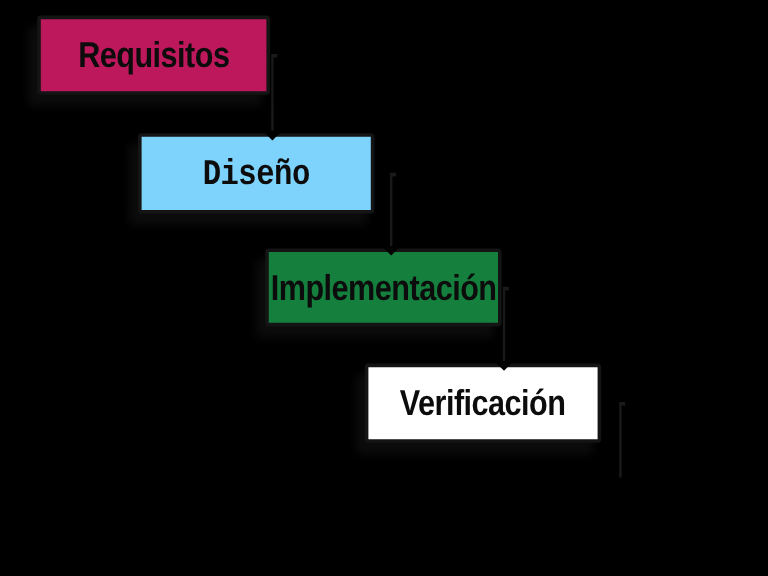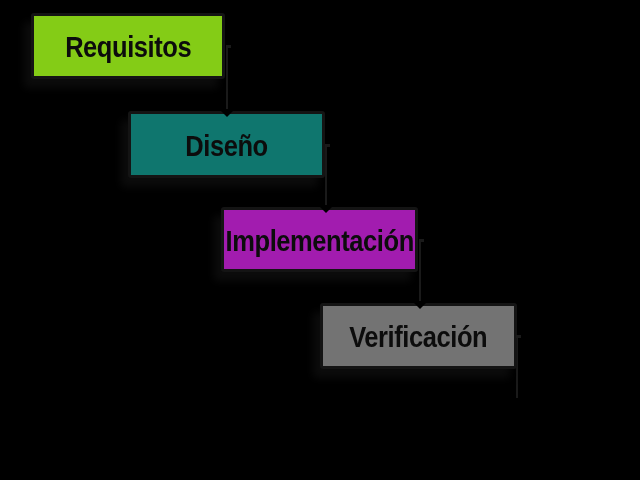--- a/index.html
+++ b/index.html
@@ -60,33 +60,33 @@
     border-right: 8px solid transparent;
     border-top: 8px solid var(--arrow, #000);
     z-index: 4;
   }
 </style>
 </head>
 <body>
 
 <div class="stage">
 
-  <div class="step" style="left: 31px; top: 13px; width: 194px; height: 66px; background: #84cc16;">
+  <div class="step" style="left: 31px; top: 13px; width: 194px; height: 66px; background: #be185d;">
     <span class="label">Requisitos</span>
   </div>
 
-  <div class="step" style="left: 128px; top: 111px; width: 197px; height: 67px; background: #0f766e;">
+  <div class="step" style="left: 115px; top: 111px; width: 197px; height: 67px; background: #7dd3fc; font-family: Liberation Mono, monospace;">
     <span class="label">Diseño</span>
   </div>
 
-  <div class="step" style="left: 221px; top: 207px; width: 197px; height: 65px; background: #a21caf;">
+  <div class="step" style="left: 221px; top: 207px; width: 197px; height: 65px; background: #15803d;">
     <span class="label">Implementación</span>
   </div>
 
-  <div class="step" style="left: 320px; top: 303px; width: 197px; height: 66px; background: #737373;">
+  <div class="step" style="left: 304px; top: 303px; width: 197px; height: 66px; background: #ffffff;">
     <span class="label">Verificación</span>
   </div>
 
 
   <div class="connector">
     <i class="stub" style="left: 226px; top: 45px;"></i>
     <i class="vline" style="left: 226px; top: 46px; height: 65px;"></i>
     <i class="head" style="left: 219px; top: 109px;"></i>
   </div>
 

